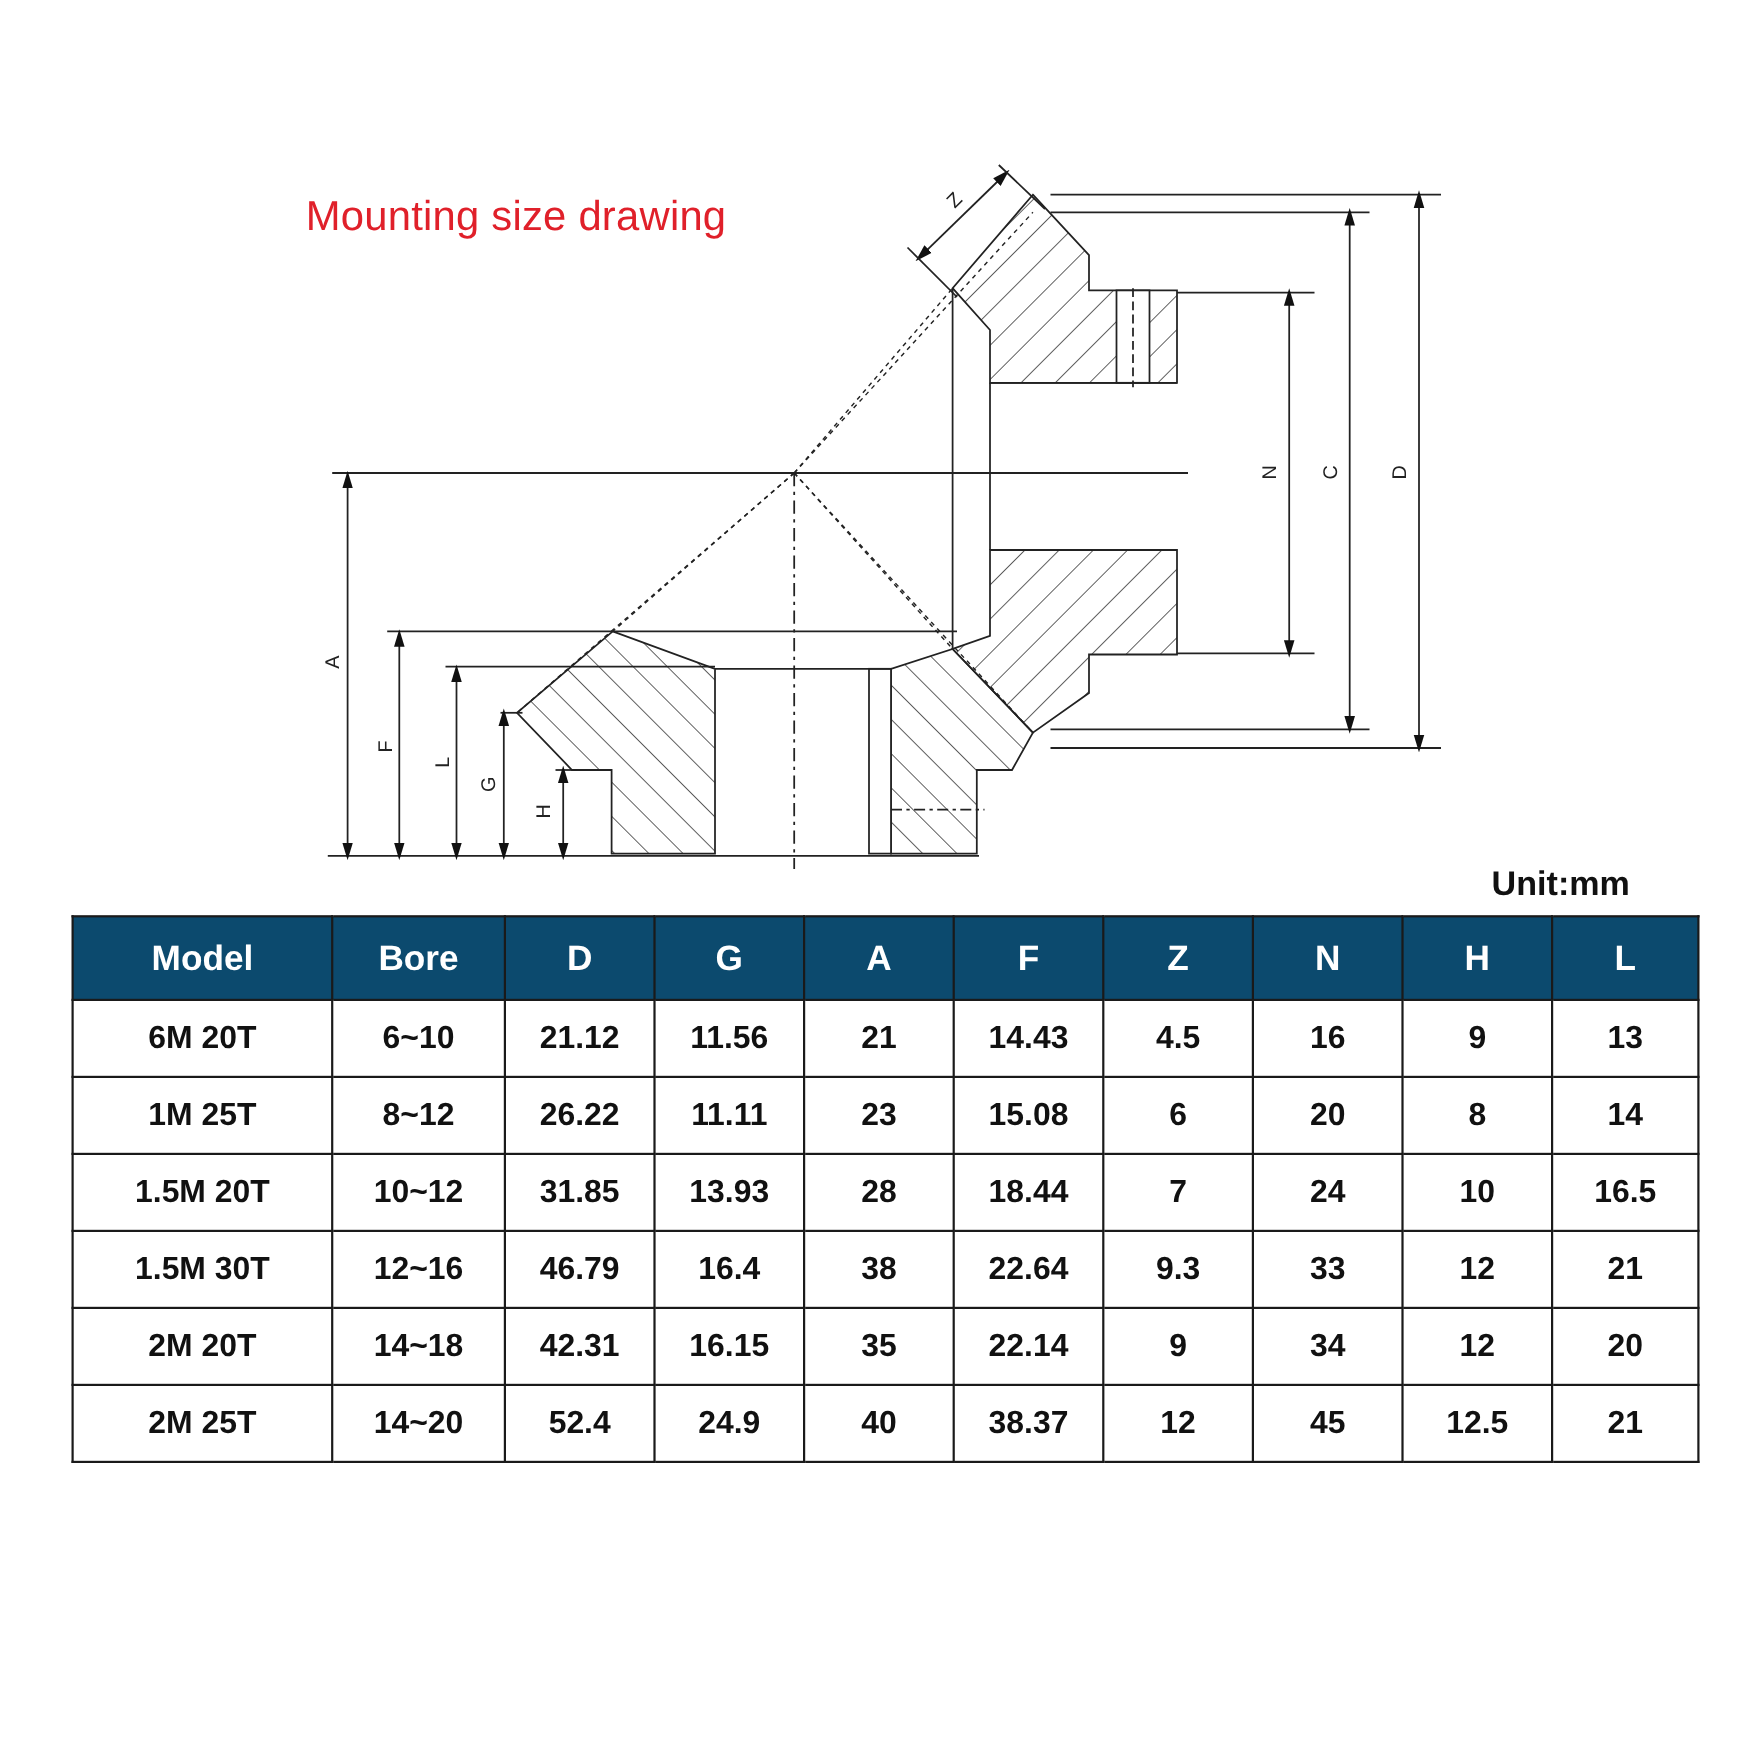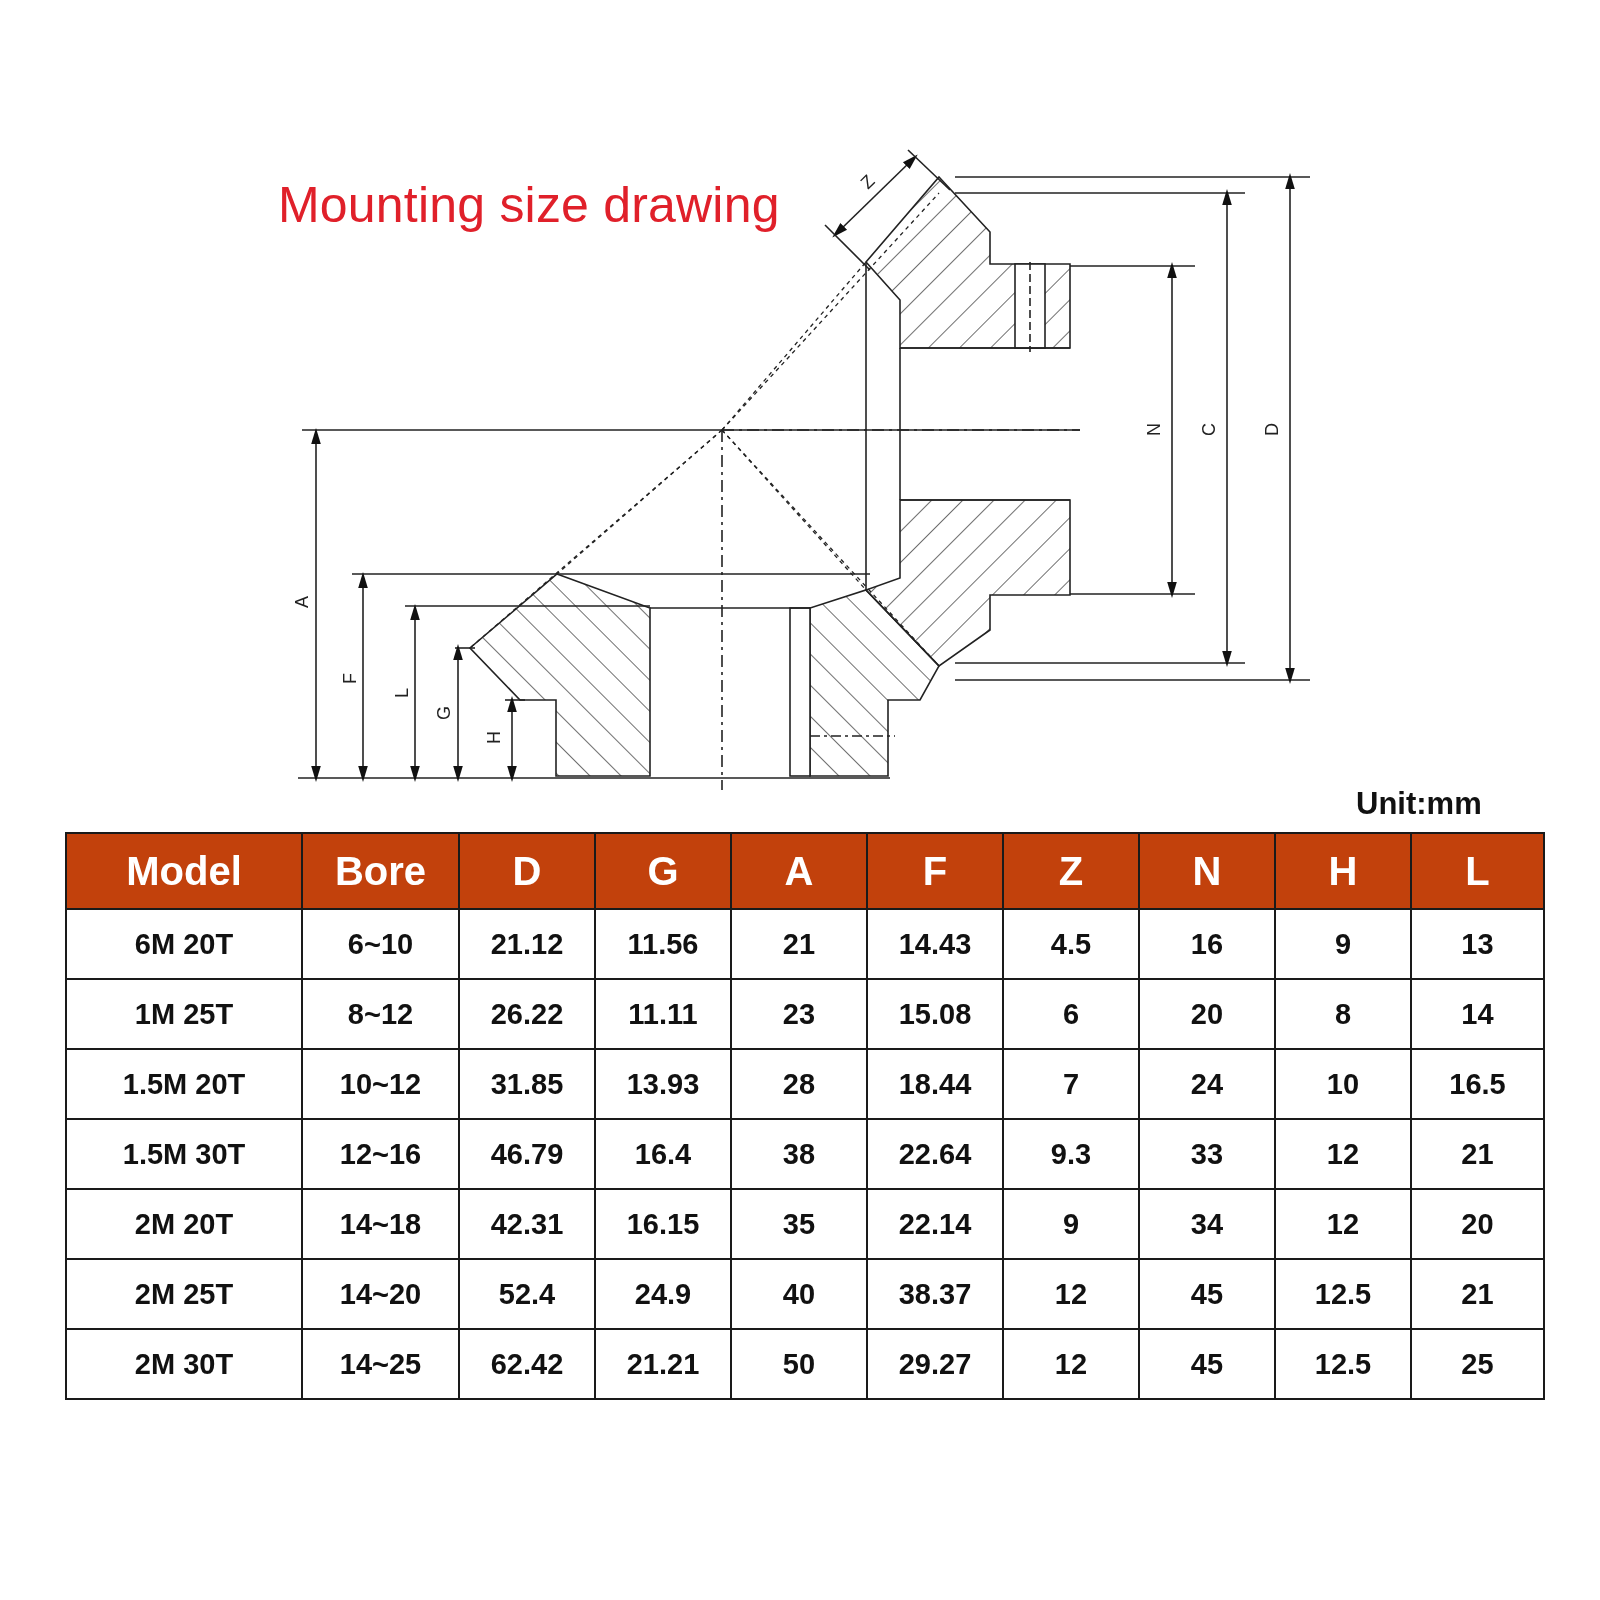--- a/index.html
+++ b/index.html
@@ -1,22 +1,22 @@
 <!DOCTYPE html>
 <html><head>
   <meta charset="utf-8">
   <style>
     html, body { margin:0; padding:0; background:#ffffff; }
     body { width:1600px; height:1600px; position:relative; overflow:hidden; font-family:"Liberation Sans", sans-serif; }
-    .title { position:absolute; left:278px; top:176px; font-size:50px; color:#e0202a; font-family:"Liberation Sans", sans-serif; letter-spacing:0.2px; }
+    .title { position:absolute; left:278px; top:176px; font-size:38px; color:#e0202a; font-family:"Liberation Sans", sans-serif; letter-spacing:0.2px; }
     .drawing { position:absolute; left:0; top:0; width:1600px; height:800px; }
     .unit { position:absolute; left:1356px; top:786px; font-size:31px; font-weight:bold; color:#111;text-align:center; }
     table.spec { position:absolute; left:65px; top:832px; width:1474px; border-collapse:collapse; table-layout:fixed; }
     table.spec th, table.spec td { border:2px solid #1a1a1a; text-align:center; font-weight:bold; font-family:"Liberation Sans", sans-serif; }
-    table.spec th { background:#c2410c; color:#ffffff; height:72px; font-size:40px; }
+    table.spec th { background:#0c4a6e; color:#ffffff; height:72px; font-size:32px; }
     table.spec td { background:#fff; color:#111; height:66px; font-size:29px; }
   </style>
 </head>
 <body>
 
 <div class="title">Mounting size drawing</div>
 
 <svg class="drawing" viewBox="0 0 1600 800" xmlns="http://www.w3.org/2000/svg">
   <defs>
     <pattern id="hatch" width="22" height="22" patternUnits="userSpaceOnUse" patternTransform="rotate(45)">
@@ -190,26 +190,14 @@
         <td>14~20</td>
         <td>52.4</td>
         <td>24.9</td>
         <td>40</td>
         <td>38.37</td>
         <td>12</td>
         <td>45</td>
         <td>12.5</td>
         <td>21</td>
       </tr>
-      <tr>
-        <td>2M 30T</td>
-        <td>14~25</td>
-        <td>62.42</td>
-        <td>21.21</td>
-        <td>50</td>
-        <td>29.27</td>
-        <td>12</td>
-        <td>45</td>
-        <td>12.5</td>
-        <td>25</td>
-      </tr>
     </tbody>
 </table>
 
 </body></html>

